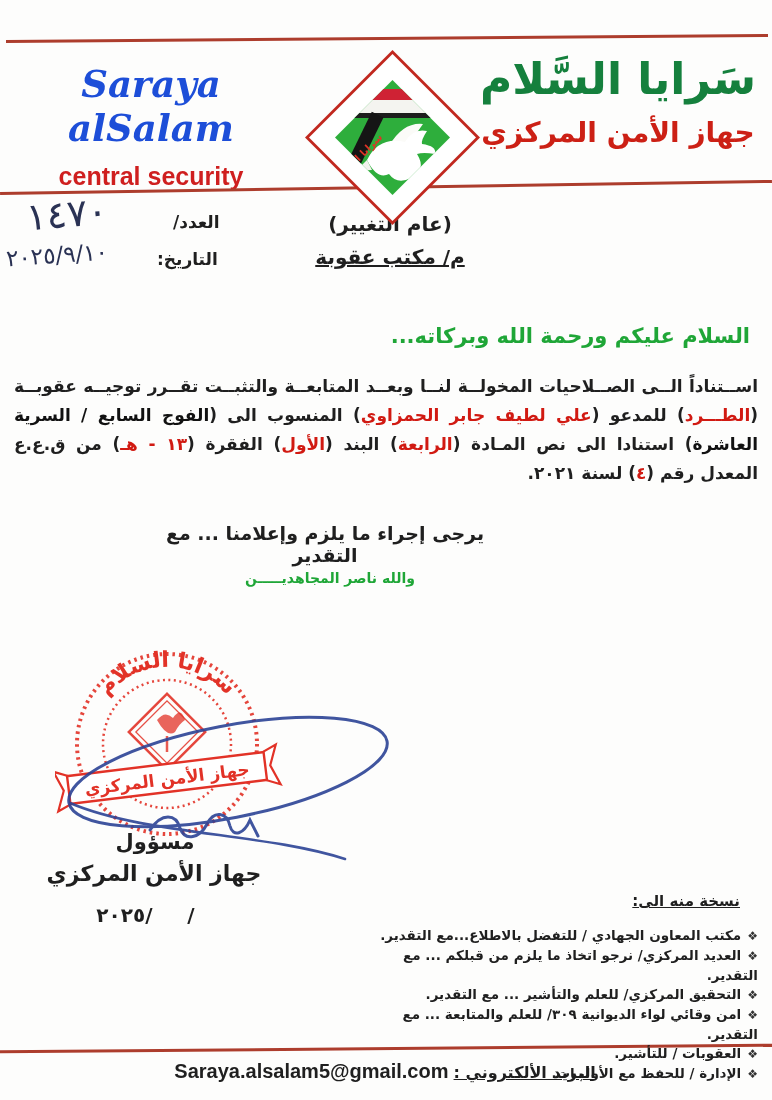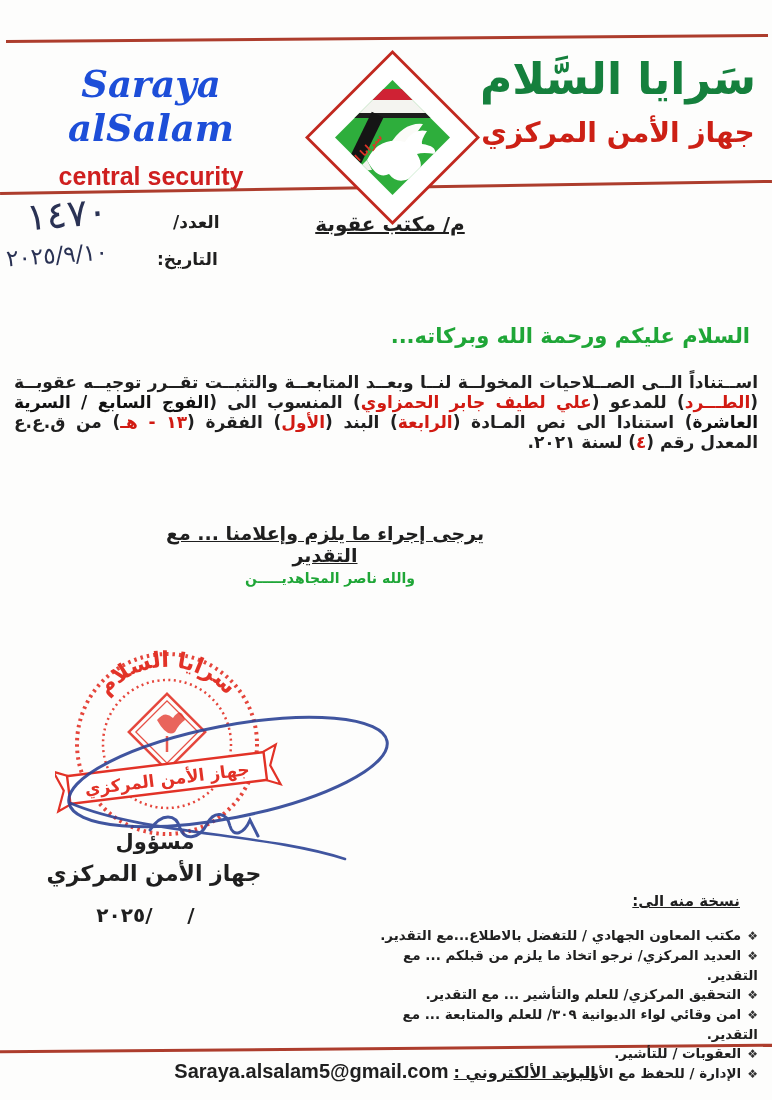--- a/index.html
+++ b/index.html
@@ -47,24 +47,24 @@
   .date-value{position:absolute;left:6px;top:242px;font-size:23px;letter-spacing:3px;
     transform:rotate(-4deg);direction:ltr;}
   
   .subject{position:absolute;left:240px;top:208px;width:300px;text-align:center;direction:rtl;}
   .subject div{font-size:20px;font-weight:bold;line-height:33px;}
   .subject .underl{text-decoration:underline;}
   
   .greeting{position:absolute;right:22px;top:324px;font-size:21px;font-weight:bold;
     color:#1fa637;direction:rtl;}
   .body-par{position:absolute;left:14px;right:14px;top:372px;direction:rtl;
-    text-align:justify;font-size:17px;font-weight:bold;line-height:20px;}
+    text-align:justify;font-size:17px;font-weight:bold;line-height:29px;}
   .seg-n{color:#1f1f1f;} .seg-b{color:#111;} .seg-r{color:#d11a12;}
   .request-line{position:absolute;left:150px;top:522px;width:350px;text-align:center;
-    font-size:19px;font-weight:bold;direction:rtl;text-decoration:underline;}
+    font-size:19px;font-weight:bold;direction:rtl;}
   .tawqee{position:absolute;left:200px;top:570px;width:260px;text-align:center;
     font-size:14px;font-weight:bold;color:#1fa637;direction:rtl;}
   
   .stamp{position:absolute;left:55px;top:642px;}
   .signature{position:absolute;left:25px;top:685px;}
   .sig-title{position:absolute;left:95px;top:830px;width:120px;text-align:center;
     font-size:21px;font-weight:bold;direction:rtl;}
   .sig-org{position:absolute;left:38px;top:861px;width:232px;text-align:center;
     font-size:22px;font-weight:bold;direction:rtl;}
   .sig-date{position:absolute;left:48px;top:903px;width:195px;text-align:center;
@@ -118,20 +118,21 @@
     <div class="arabic-title">سَرايا السَّلام</div>
     <div class="arabic-subtitle">جهاز الأمن المركزي</div>
   </div>
 
   <div class="ref-label num-label">العدد/</div>
   <div class="num-value hand">١٤٧٠</div>
   <div class="ref-label date-label">التاريخ:</div>
   <div class="date-value hand">٢٠٢٥/٩/١٠</div>
 
   <div class="subject">
+    <div>(عام التغيير)</div>
     <div class="underl">م/ مكتب عقوبة</div>
   </div>
 
   <div class="greeting">السلام عليكم ورحمة الله وبركاته...</div>
   <div class="body-par"><span class="seg-n">اســتناداً الــى الصــلاحيات المخولــة لنــا وبعــد المتابعــة والتثبــت تقــرر توجيــه عقوبــة (</span><span class="seg-r">الطـــرد</span><span class="seg-n">) للمدعو (</span><span class="seg-r">علي لطيف جابر الحمزاوي</span><span class="seg-n">) المنسوب الى (</span><span class="seg-b">الفوج السابع / السرية العاشرة</span><span class="seg-n">) استنادا الى نص المـادة (</span><span class="seg-r">الرابعة</span><span class="seg-n">) البند (</span><span class="seg-r">الأول</span><span class="seg-n">) الفقرة (</span><span class="seg-r">١٣ - هـ</span><span class="seg-n">) من ق.ع.ع المعدل رقم (</span><span class="seg-r">٤</span><span class="seg-n">) لسنة ٢٠٢١.</span></div>
 
   <div class="request-line">يرجى إجراء ما يلزم وإعلامنا ... مع التقدير</div>
   <div class="tawqee">والله ناصر المجاهديـــــن</div>
 
   <svg class="stamp" width="230" height="215" viewBox="0 0 230 215">

